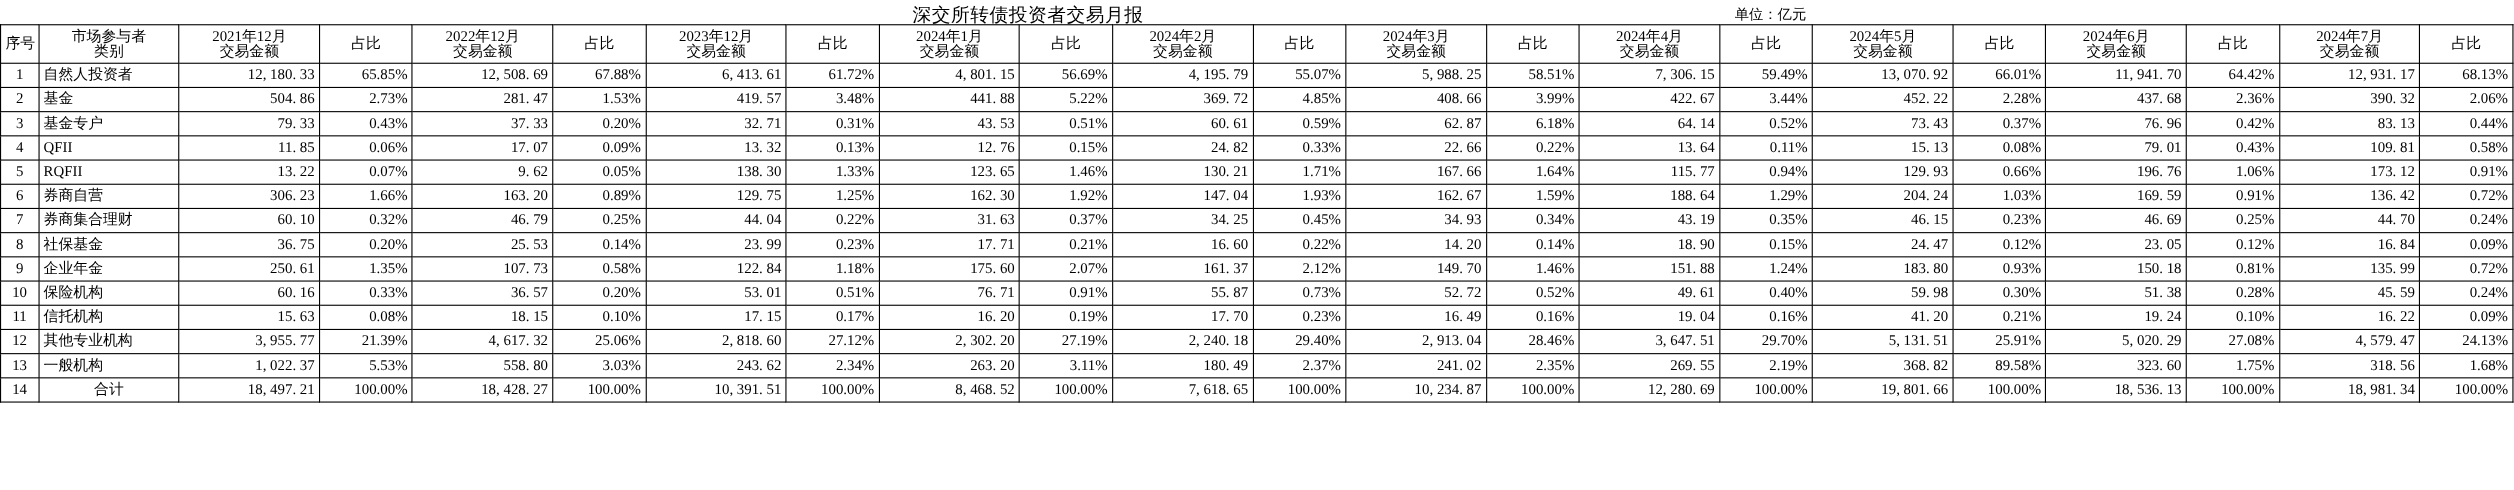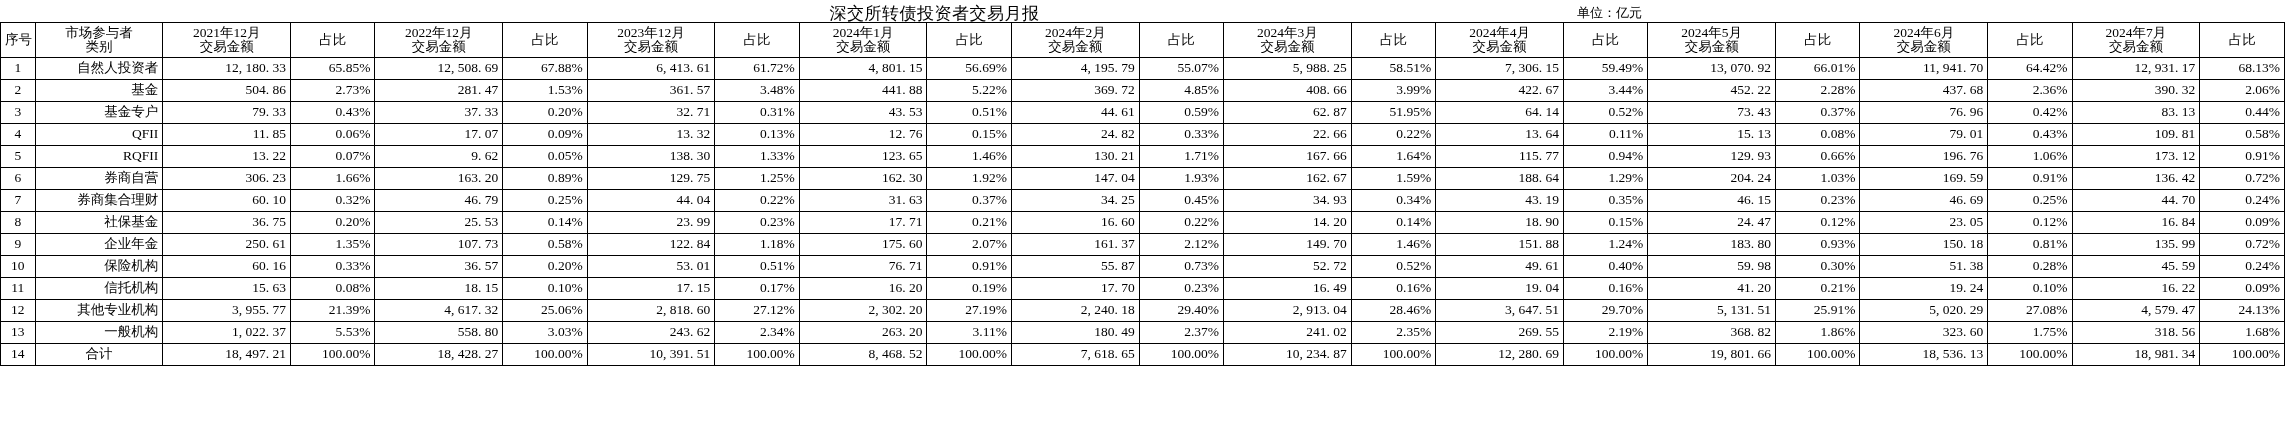--- a/index.html
+++ b/index.html
@@ -68,21 +68,21 @@
     text-align: center;
   }
   tbody td {
     height: 21px;
   }
   td.c-idx {
     text-align: center;
     width: 32px;
   }
   td.c-name {
-    text-align: right;
+    text-align: left;
     width: 118px;
   }
   td.c-amt {
     text-align: right;
     padding-right: 8px;
   }
   td.c-pct {
     text-align: right;
     padding-right: 8px;
   }
@@ -216,21 +216,21 @@
           <td class="c-amt">12, 931. 17</td>
           <td class="c-pct">68.13%</td>
         </tr>
         <tr>
           <td class="c-idx">2</td>
           <td class="c-name">基金</td>
           <td class="c-amt">504. 86</td>
           <td class="c-pct">2.73%</td>
           <td class="c-amt">281. 47</td>
           <td class="c-pct">1.53%</td>
-          <td class="c-amt">361. 57</td>
+          <td class="c-amt">419. 57</td>
           <td class="c-pct">3.48%</td>
           <td class="c-amt">441. 88</td>
           <td class="c-pct">5.22%</td>
           <td class="c-amt">369. 72</td>
           <td class="c-pct">4.85%</td>
           <td class="c-amt">408. 66</td>
           <td class="c-pct">3.99%</td>
           <td class="c-amt">422. 67</td>
           <td class="c-pct">3.44%</td>
           <td class="c-amt">452. 22</td>
@@ -244,24 +244,24 @@
           <td class="c-idx">3</td>
           <td class="c-name">基金专户</td>
           <td class="c-amt">79. 33</td>
           <td class="c-pct">0.43%</td>
           <td class="c-amt">37. 33</td>
           <td class="c-pct">0.20%</td>
           <td class="c-amt">32. 71</td>
           <td class="c-pct">0.31%</td>
           <td class="c-amt">43. 53</td>
           <td class="c-pct">0.51%</td>
-          <td class="c-amt">44. 61</td>
+          <td class="c-amt">60. 61</td>
           <td class="c-pct">0.59%</td>
           <td class="c-amt">62. 87</td>
-          <td class="c-pct">51.95%</td>
+          <td class="c-pct">6.18%</td>
           <td class="c-amt">64. 14</td>
           <td class="c-pct">0.52%</td>
           <td class="c-amt">73. 43</td>
           <td class="c-pct">0.37%</td>
           <td class="c-amt">76. 96</td>
           <td class="c-pct">0.42%</td>
           <td class="c-amt">83. 13</td>
           <td class="c-pct">0.44%</td>
         </tr>
         <tr>
@@ -491,21 +491,21 @@
           <td class="c-pct">2.34%</td>
           <td class="c-amt">263. 20</td>
           <td class="c-pct">3.11%</td>
           <td class="c-amt">180. 49</td>
           <td class="c-pct">2.37%</td>
           <td class="c-amt">241. 02</td>
           <td class="c-pct">2.35%</td>
           <td class="c-amt">269. 55</td>
           <td class="c-pct">2.19%</td>
           <td class="c-amt">368. 82</td>
-          <td class="c-pct">1.86%</td>
+          <td class="c-pct">89.58%</td>
           <td class="c-amt">323. 60</td>
           <td class="c-pct">1.75%</td>
           <td class="c-amt">318. 56</td>
           <td class="c-pct">1.68%</td>
         </tr>
         <tr class="total">
           <td class="c-idx">14</td>
           <td class="c-name">合计</td>
           <td class="c-amt">18, 497. 21</td>
           <td class="c-pct">100.00%</td>

